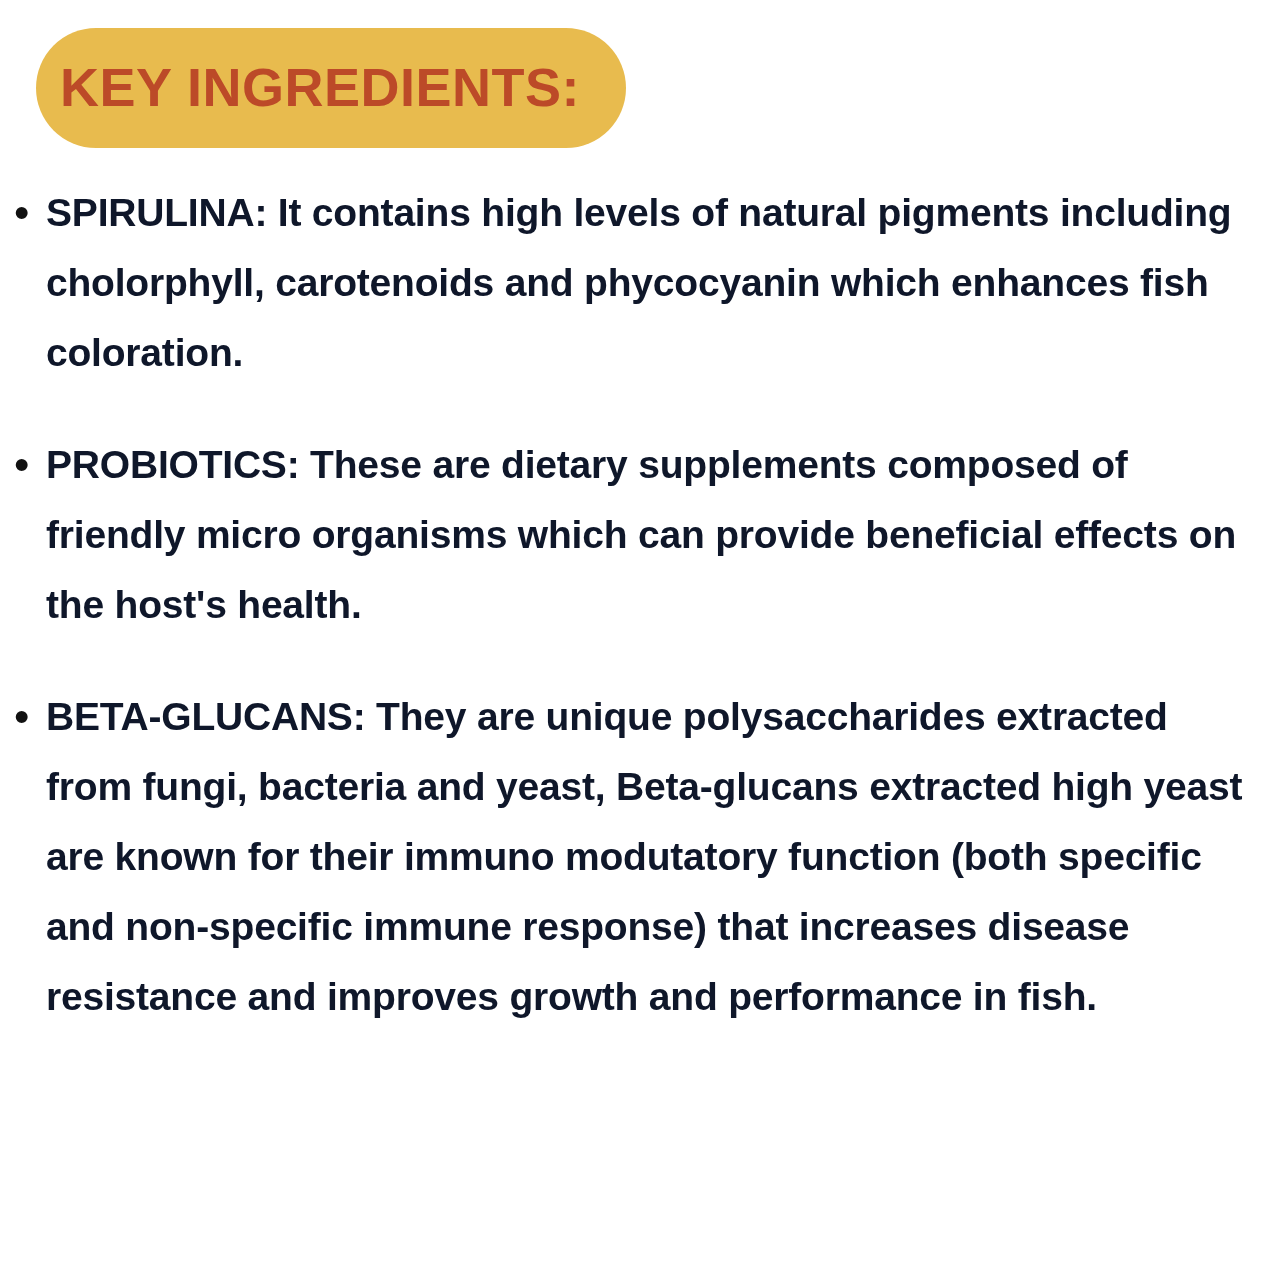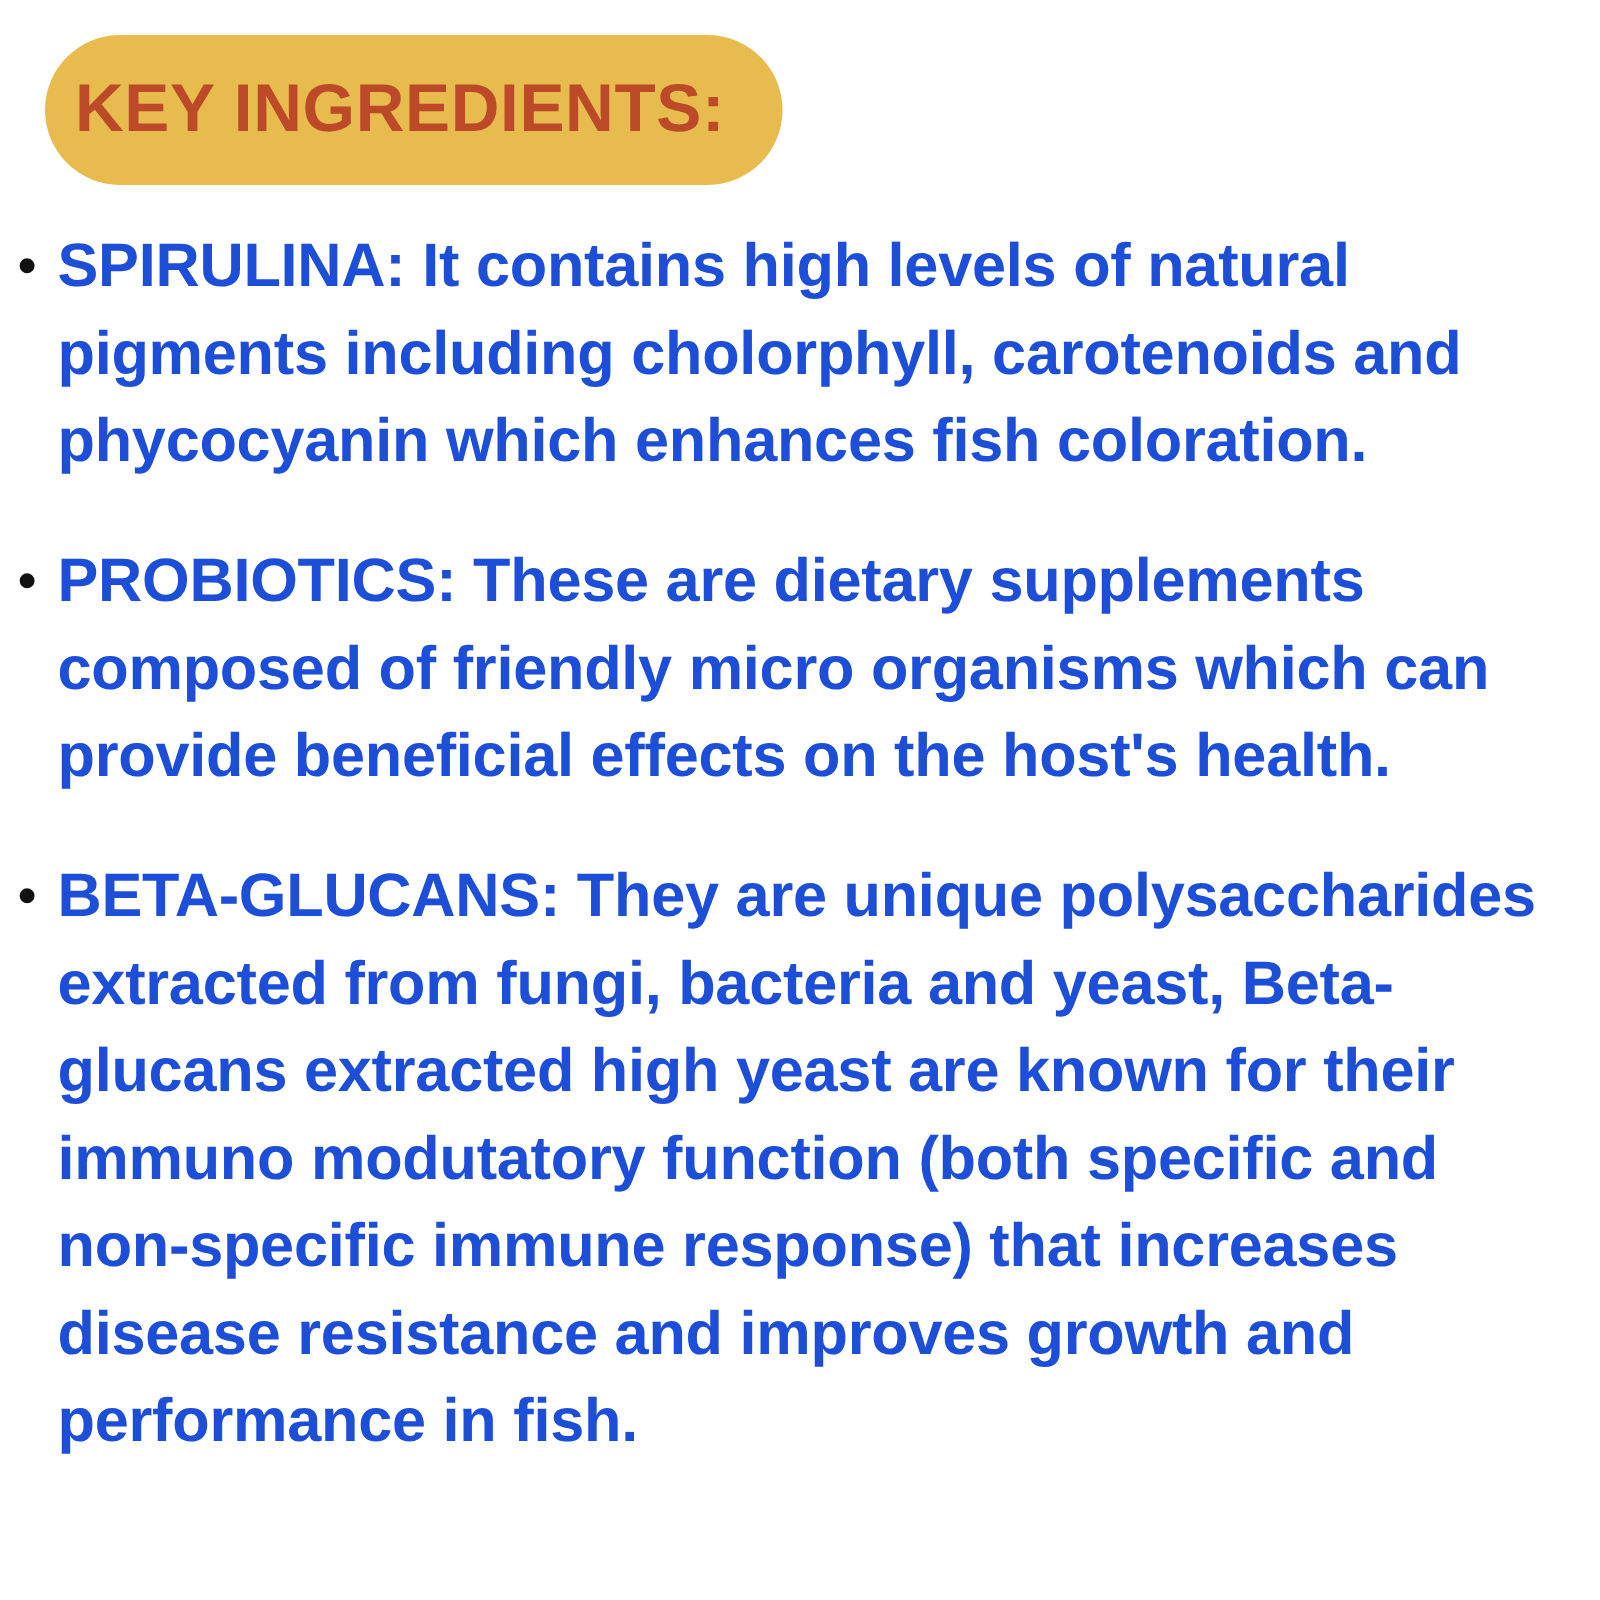--- a/index.html
+++ b/index.html
@@ -49,24 +49,24 @@
   .bullet-dot {
     flex: 0 0 auto;
     width: 32px;
     font-size: 44px;
     line-height: 70px;
     color: #111111;
     text-align: left;
   }
   .bullet-text {
     flex: 1 1 auto;
-    font-size: 49px;
+    font-size: 39px;
     font-weight: bold;
     line-height: 70px;
-    color: #1d4ed8;
+    color: #0f172a;
     letter-spacing: -0.2px;
   }
   .bullet-1 { margin-top: 30px; }
   .bullet-2 { margin-top: 42px; }
   .bullet-3 { margin-top: 42px; }
 </style>
 </head>
 <body>
 
 <div class="page">

